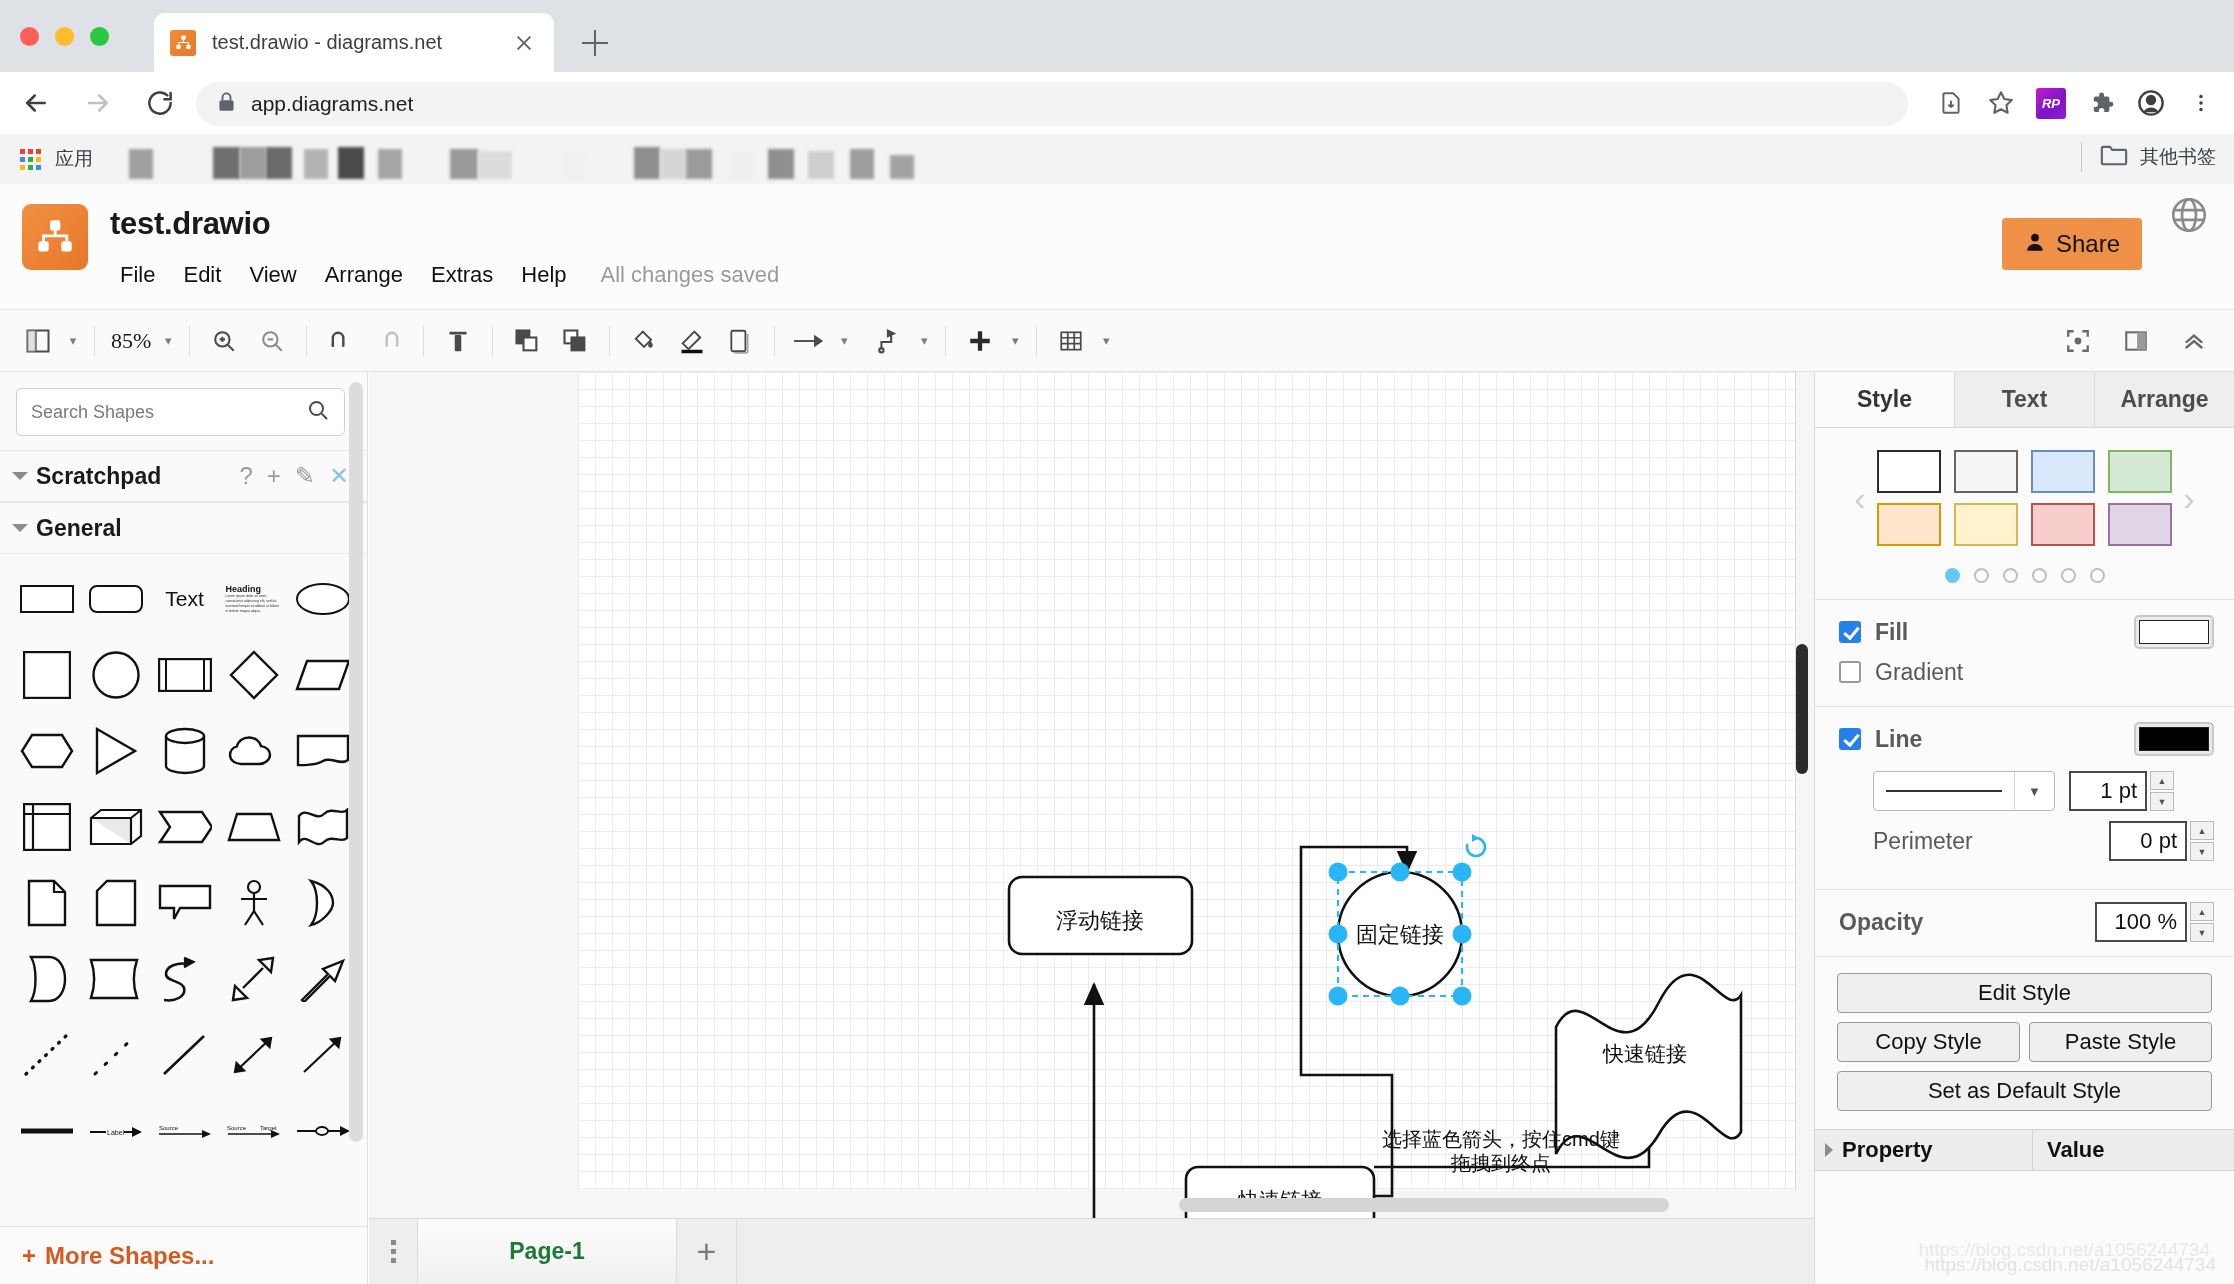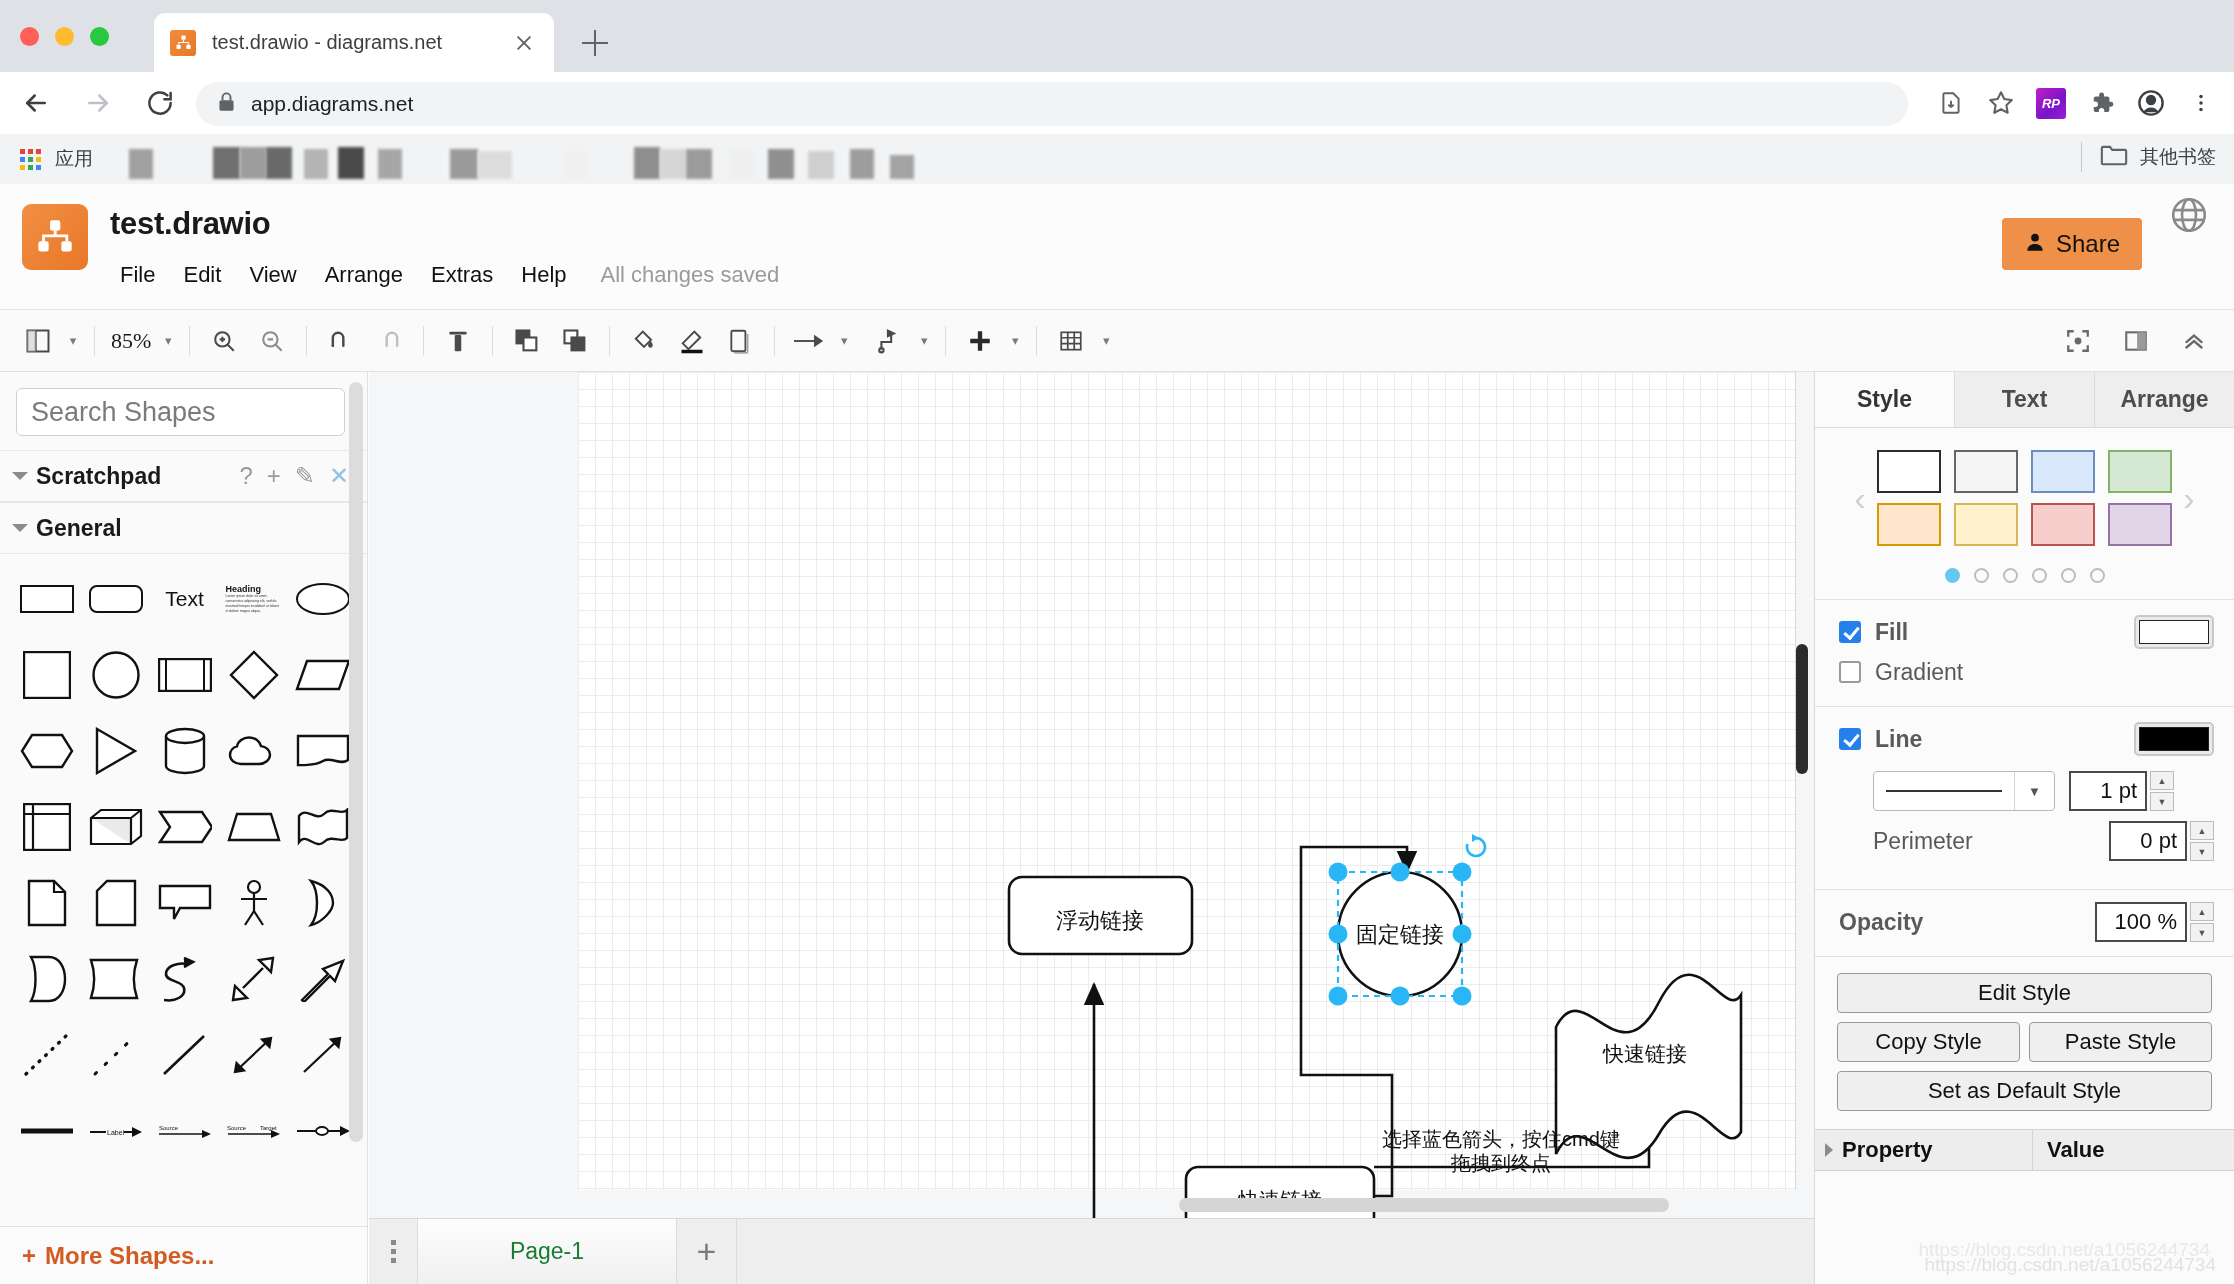--- a/index.html
+++ b/index.html
@@ -140,21 +140,21 @@
   .sidebar {
     position: absolute; left: 0; top: 372px; width: 368px; bottom: 0;
     background: #fafafa; border-right: 1px solid #e0e0e0; overflow: hidden;
   }
   .search-wrap { padding: 16px 22px 14px 16px; }
   .search-box {
     position: relative; height: 48px; border: 1px solid #d0d0d0; border-radius: 6px;
     background: #fff; display: flex; align-items: center; padding: 0 14px;
   }
   .search-box input {
-    border: none; outline: none; font-size: 27px; color: #6a6a6a; flex: 1;
+    border: none; outline: none; font-size: 18px; color: #6a6a6a; flex: 1;
     background: transparent; font-family: "Liberation Sans", sans-serif;
   }
   .search-box input::placeholder { color: #7b7b7b; }
   .sec-hdr {
     display: flex; align-items: center; height: 52px; padding: 0 18px 0 8px;
     border-top: 1px solid #e8e8e8; border-bottom: 1px solid #e8e8e8; cursor: pointer;
   }
   .tri { width: 0; height: 0; border-left: 8px solid transparent; border-right: 8px solid transparent;
          border-top: 8px solid #8c8c8c; margin: 0 8px 0 4px; }
   .sec-title { font-size: 23px; font-weight: bold; color: #1a1a1a; }
@@ -212,21 +212,21 @@
     position: absolute; left: 369px; bottom: 0; right: 420px; height: 66px;
     background: #eeeeee; border-top: 1px solid #d8d8d8; display: flex; align-items: stretch;
   }
   .bb-menu { width: 48px; display:flex; align-items:center; justify-content:center; cursor: pointer; }
   .bb-dots { display:flex; flex-direction: column; gap: 4px; }
   .bb-dots i { width: 5px; height: 5px; background:#8a8a8a; display:block; }
   .page-tab {
     width: 260px; background: linear-gradient(#fdfdfd,#f0f0f0);
     border-left: 1px solid #dcdcdc; border-right: 1px solid #dcdcdc;
     display:flex; align-items:center; justify-content:center; cursor:pointer;
-    font-size: 23px; font-weight: normal; color: #1b7a34;
+    font-size: 23px; font-weight: bold; color: #1b7a34;
   }
   .page-add {
     width: 60px; display:flex; align-items:center; justify-content:center; cursor:pointer;
     border-right: 1px solid #dcdcdc; font-size: 34px; color:#7a7a7a; line-height: 0.8;
   }
 
   
   .fmt {
     position: absolute; right: 0; top: 372px; width: 420px; bottom: 0;
     background: #fbfbfb; border-left: 1px solid #d9d9d9; overflow: hidden;

